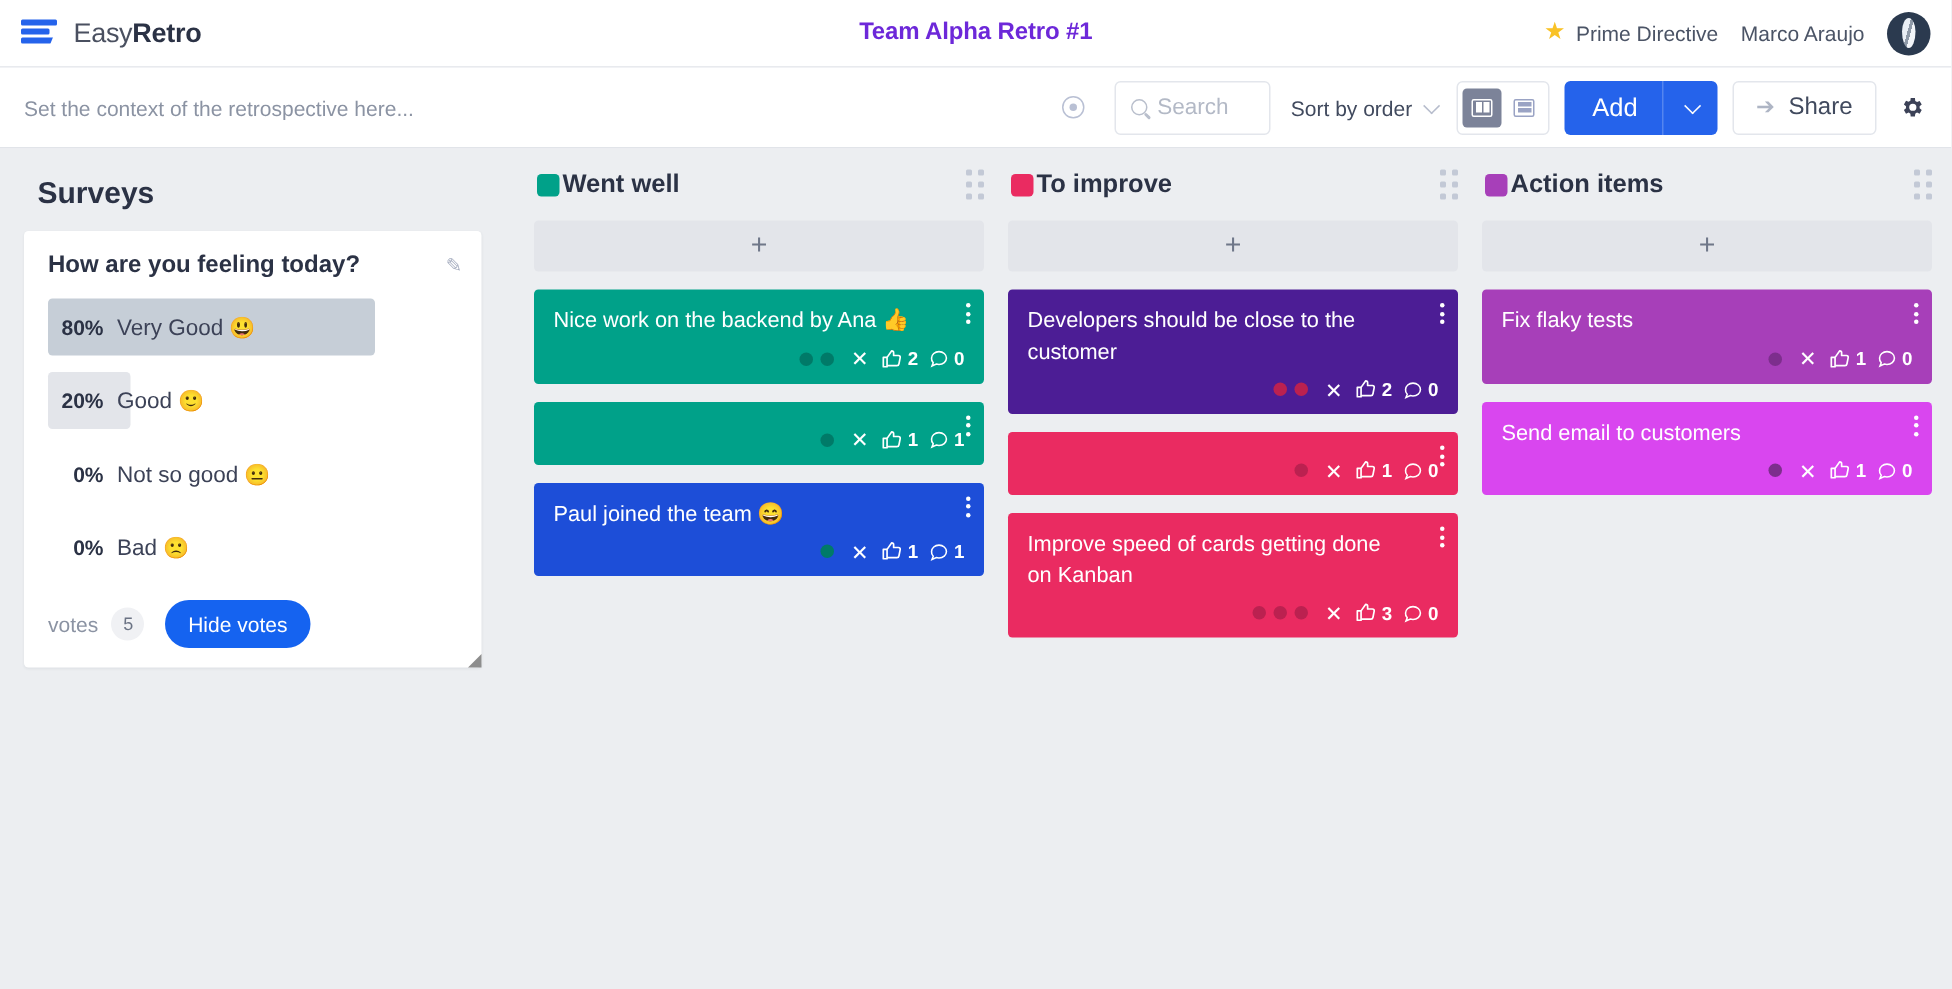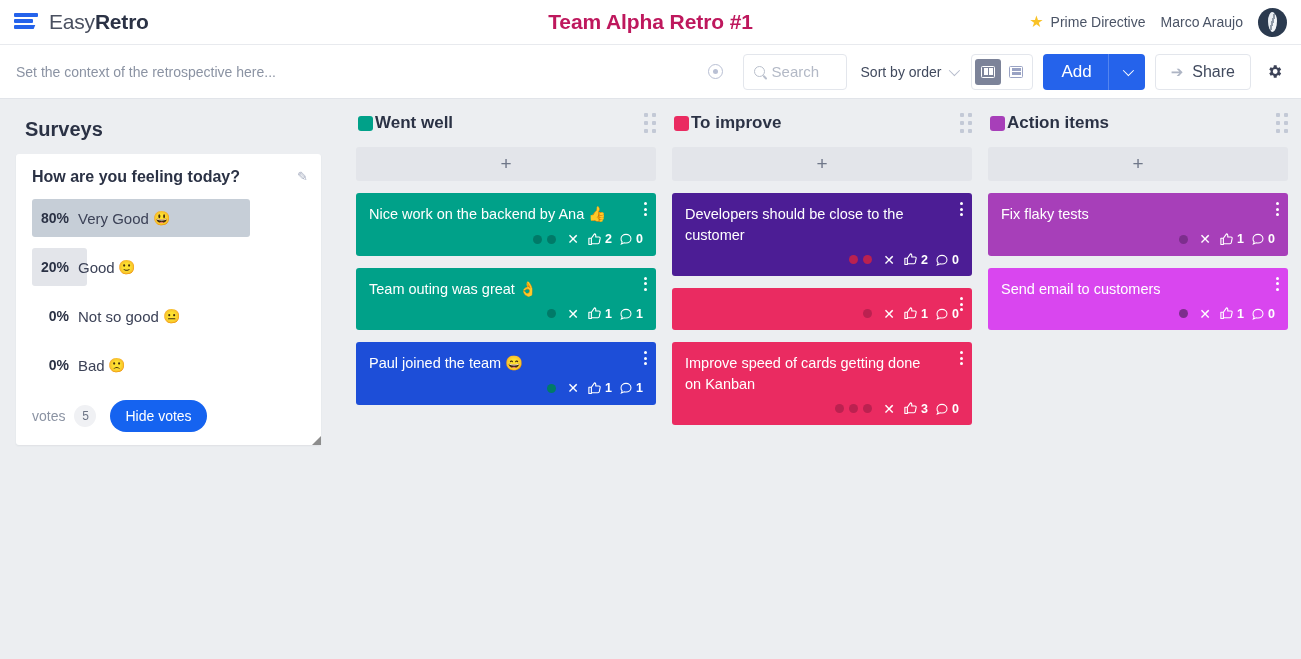--- a/index.html
+++ b/index.html
@@ -19,28 +19,28 @@
     border-bottom:1px solid #e8eaee;
   }
   .brand { display:flex; align-items:center; gap:9px; }
   .brand-mark { width:26px; height:20px; position:relative; }
   .brand-mark i { position:absolute; left:0; background:#2563eb; border-radius:1px; display:block; }
   .brand-mark i:nth-child(1){ top:1px;  width:24px; height:4px; }
   .brand-mark i:nth-child(2){ top:7px;  width:19px; height:4px; }
   .brand-mark i:nth-child(3){ top:13px; width:24px; height:4px; }
   .brand-mark .slash{ position:absolute; right:-1px; top:-1px; width:0; height:0;
     border-left:9px solid transparent; border-bottom:22px solid #fff; }
-  .brand-text { font-size:21px; color:#3c4257; letter-spacing:-.2px; }
+  .brand-text { font-size:18px; color:#3c4257; letter-spacing:-.2px; }
   .brand-text b { font-weight:700; color:#2b3245; }
   .brand-text span.light { font-weight:400; color:#4a5060; }
 
   .board-title {
     position:absolute; left:0; right:0; top:0; bottom:0;
     display:flex; align-items:center; justify-content:center;
-    font-size:21px; font-weight:700; color:#be185d; pointer-events:none;
+    font-size:16px; font-weight:700; color:#6d28d9; pointer-events:none;
     letter-spacing:-.1px;
   }
   .topbar-right {
     margin-left:auto; display:flex; align-items:center; gap:15px;
     position:relative; z-index:2;
   }
   .prime { display:flex; align-items:center; gap:7px; cursor:pointer; }
   .star { color:#f9c226; font-size:16px; line-height:1; }
   .prime-label { font-size:14px; color:#4b5466; }
   .user-name { font-size:14px; color:#4b5466; cursor:pointer; }
@@ -328,21 +328,20 @@
               <span>
                 <svg class="ico" width="14" height="14" viewBox="0 0 24 24" fill="none" stroke="#fff" stroke-width="1.8">
                   <path d="M20.5 11.5c0 4.1-3.8 7.4-8.5 7.4-1.1 0-2.2-.2-3.1-.5L4 20.5l1.4-3.6A7 7 0 0 1 3.5 11.5C3.5 7.4 7.3 4.1 12 4.1s8.5 3.3 8.5 7.4z"></path>
                 </svg>
               </span>
               <span class="foot-num">0</span>
             </span>
           </div>
         </div>
         <div class="card" style="background: rgb(0, 161, 137);">
-          <div class="card-text">Team outing was great 👌</div>
           <span class="card-kebab">
             <i></i>
             <i></i>
             <i></i>
           </span>
           <div class="card-foot">
             <span class="voters">
               <i style="background:#007a68"></i>
             </span>
             <span class="xmark">✕</span>

